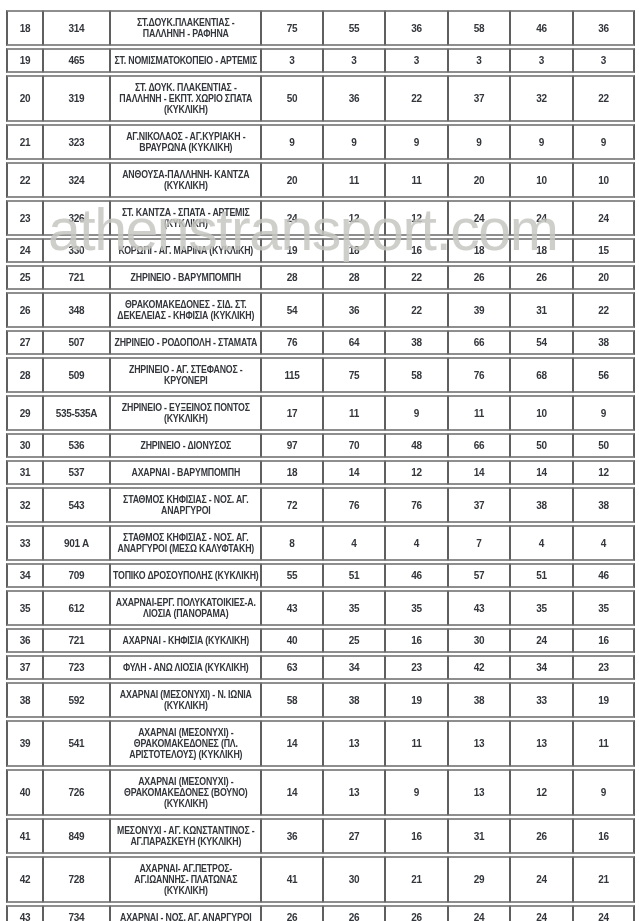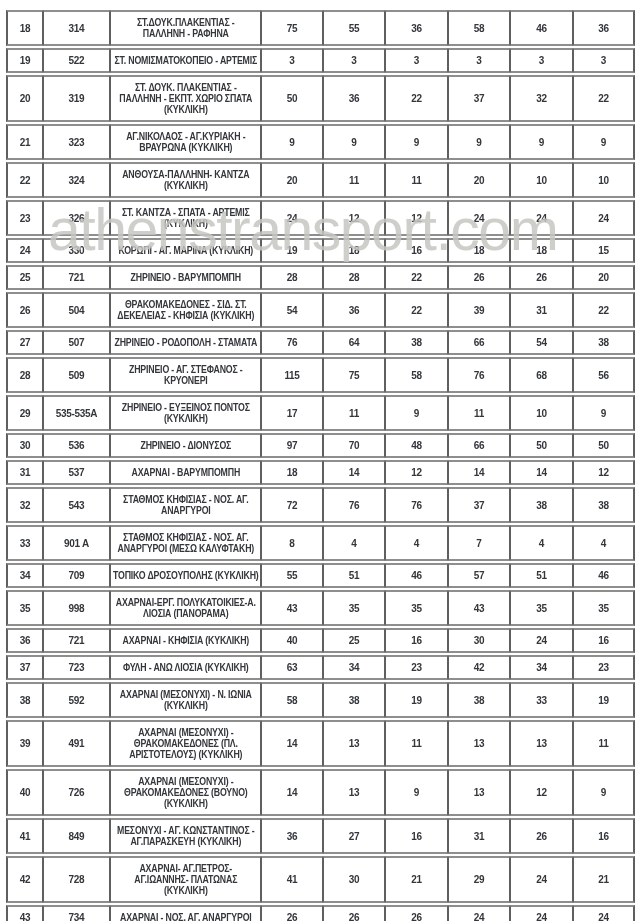--- a/index.html
+++ b/index.html
@@ -94,21 +94,21 @@
           </td>
           <td>75</td>
           <td>55</td>
           <td>36</td>
           <td>58</td>
           <td>46</td>
           <td>36</td>
         </tr>
         <tr>
           <td>19</td>
-          <td>522</td>
+          <td>465</td>
           <td class="name-cell">
             <div class="name-inner">ΣΤ. ΝΟΜΙΣΜΑΤΟΚΟΠΕΙΟ - ΑΡΤΕΜΙΣ</div>
           </td>
           <td>3</td>
           <td>3</td>
           <td>3</td>
           <td>3</td>
           <td>3</td>
           <td>3</td>
         </tr>
@@ -190,21 +190,21 @@
           </td>
           <td>28</td>
           <td>28</td>
           <td>22</td>
           <td>26</td>
           <td>26</td>
           <td>20</td>
         </tr>
         <tr>
           <td>26</td>
-          <td>504</td>
+          <td>348</td>
           <td class="name-cell">
             <div class="name-inner">ΘΡΑΚΟΜΑΚΕΔΟΝΕΣ - ΣΙΔ. ΣΤ.
 ΔΕΚΕΛΕΙΑΣ - ΚΗΦΙΣΙΑ (ΚΥΚΛΙΚΗ)</div>
           </td>
           <td>54</td>
           <td>36</td>
           <td>22</td>
           <td>39</td>
           <td>31</td>
           <td>22</td>
@@ -312,21 +312,21 @@
           </td>
           <td>55</td>
           <td>51</td>
           <td>46</td>
           <td>57</td>
           <td>51</td>
           <td>46</td>
         </tr>
         <tr>
           <td>35</td>
-          <td>998</td>
+          <td>612</td>
           <td class="name-cell">
             <div class="name-inner">ΑΧΑΡΝΑΙ-ΕΡΓ. ΠΟΛΥΚΑΤΟΙΚΙΕΣ-Α.
 ΛΙΟΣΙΑ (ΠΑΝΟΡΑΜΑ)</div>
           </td>
           <td>43</td>
           <td>35</td>
           <td>35</td>
           <td>43</td>
           <td>35</td>
           <td>35</td>
@@ -366,21 +366,21 @@
           </td>
           <td>58</td>
           <td>38</td>
           <td>19</td>
           <td>38</td>
           <td>33</td>
           <td>19</td>
         </tr>
         <tr>
           <td>39</td>
-          <td>491</td>
+          <td>541</td>
           <td class="name-cell">
             <div class="name-inner">ΑΧΑΡΝΑΙ (ΜΕΣΟΝΥΧΙ) -
 ΘΡΑΚΟΜΑΚΕΔΟΝΕΣ (ΠΛ.
 ΑΡΙΣΤΟΤΕΛΟΥΣ) (ΚΥΚΛΙΚΗ)</div>
           </td>
           <td>14</td>
           <td>13</td>
           <td>11</td>
           <td>13</td>
           <td>13</td>

